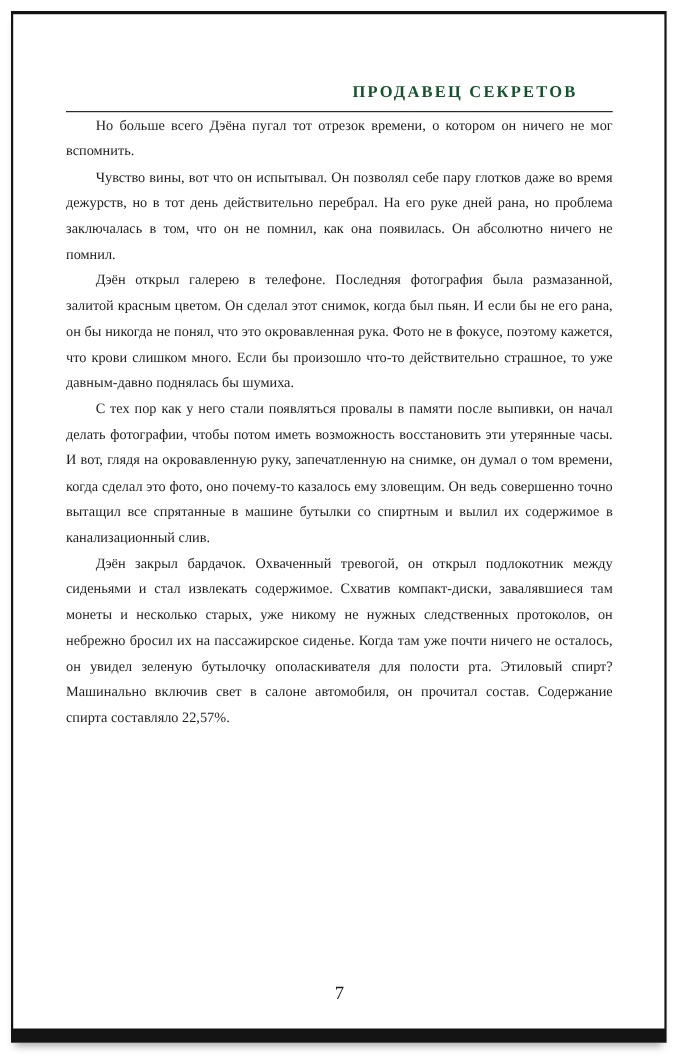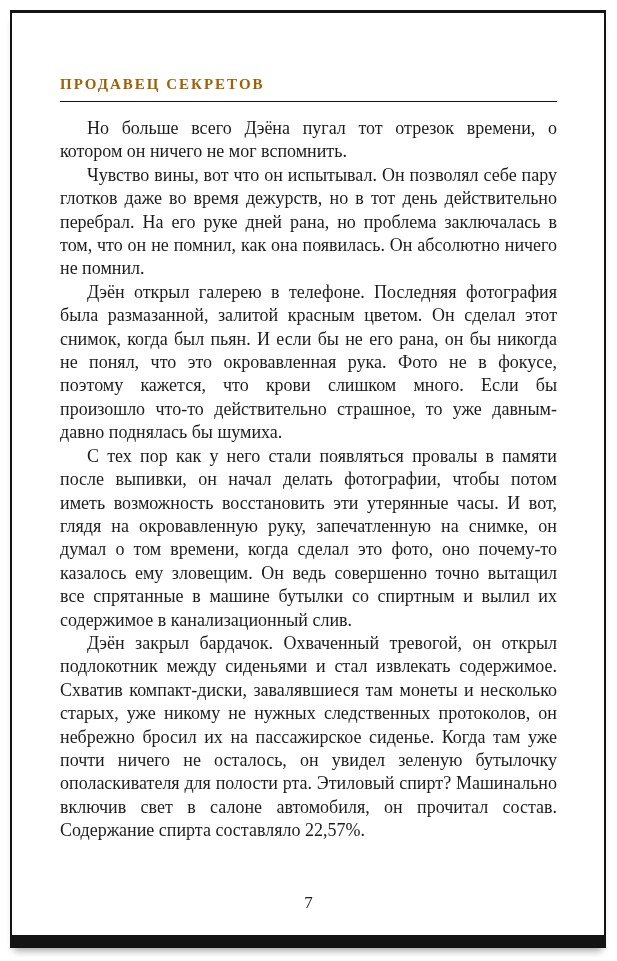--- a/index.html
+++ b/index.html
@@ -32,35 +32,34 @@
   }
   .content {
     position: absolute;
     left: 60px;
     right: 60px;
     top: 70px;
     bottom: 40px;
   }
   .running-head {
     margin-top: 6px;
-    text-align: left;
+    text-align: right;
     padding-right: 32px;
     font-weight: bold;
     font-size: 15px;
     letter-spacing: 2px;
-    color: #a16207;
+    color: #14532d;
   }
   .head-rule {
     border: none;
     border-top: 1.6px solid #141414;
     margin: 8px 0 0 0;
   }
   .body-text {
-    margin-top: 15px;
-    font-size: 18px;
+    font-size: 13px;
     line-height: 23.4px;
     text-align: justify;
     hyphens: auto;
     -webkit-hyphens: auto;
   }
   .body-text p {
     margin: 0;
     text-indent: 27px;
   }
   .page-number {

